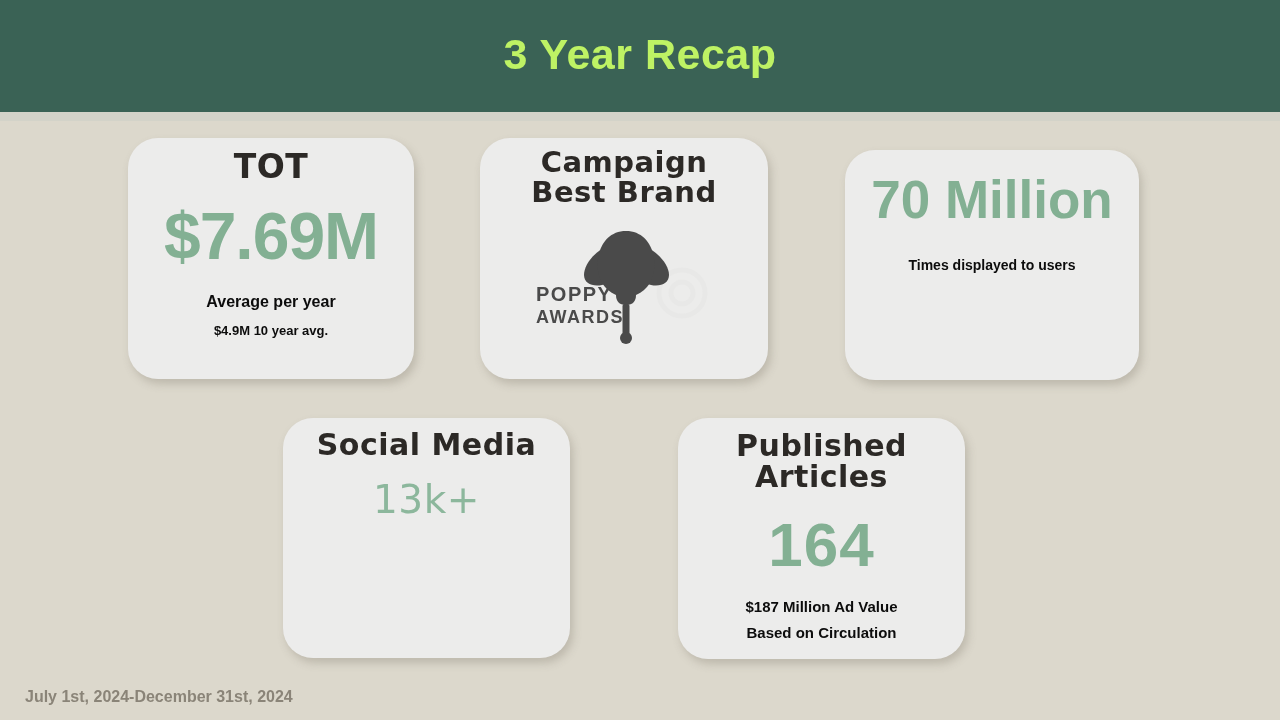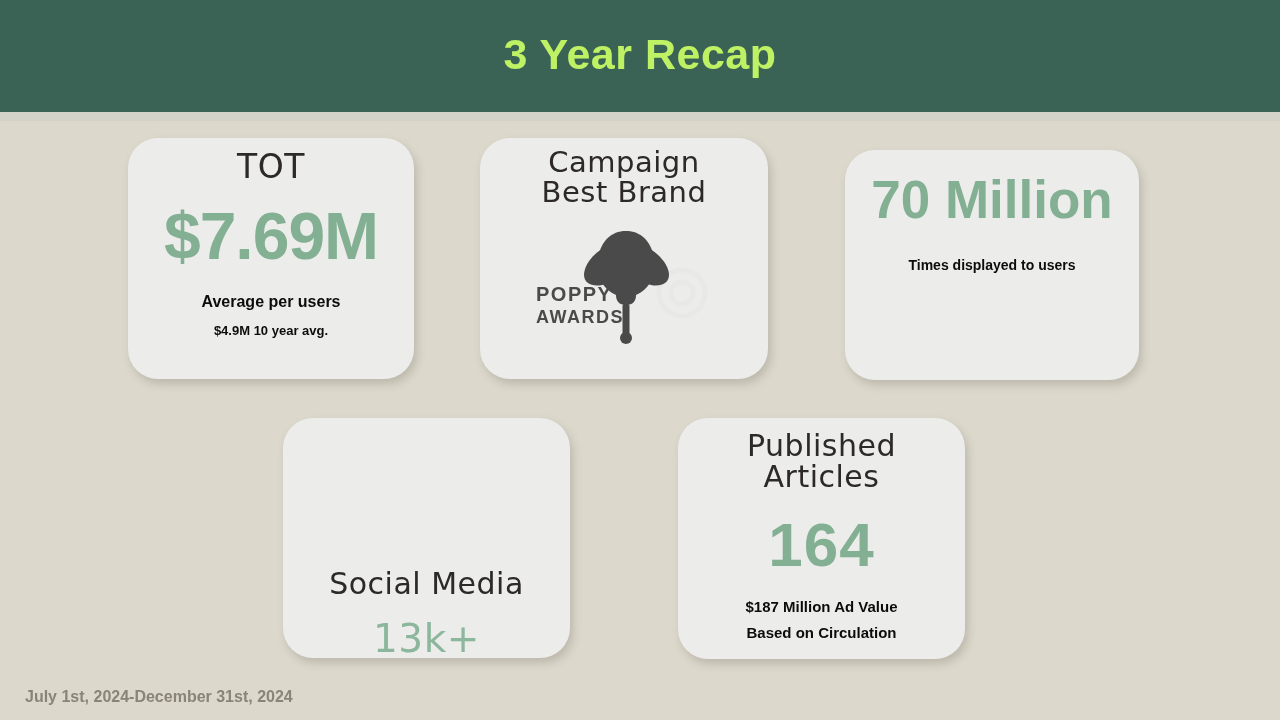--- a/index.html
+++ b/index.html
@@ -62,28 +62,28 @@
     display: flex;
     flex-direction: column;
     align-items: center;
     overflow: hidden;
   }
 
   
   .card-tot        { left: 128px; top: 17px;  width: 286px; height: 241px; }
   .card-campaign   { left: 480px; top: 17px;  width: 288px; height: 241px; }
   .card-impr       { left: 845px; top: 29px;  width: 294px; height: 230px; }
-  .card-social     { left: 283px; top: 297px; width: 287px; height: 240px; justify-content: flex-end; }
+  .card-social     { left: 283px; top: 297px; width: 287px; height: 240px; }
   .card-articles   { left: 678px; top: 297px; width: 287px; height: 241px; }
 
   
   .card-heading {
     color: #2c2926;
     font-family: "DejaVu Sans", sans-serif;
-    font-weight: 400;
+    font-weight: 700;
     line-height: 1.02;
     text-align: center;
     letter-spacing: 0.5px;
   }
   .big-value {
     font-family: "Liberation Sans", sans-serif;
     font-weight: bold;
     color: #83b093;
     line-height: 1;
     text-align: center;
@@ -159,21 +159,21 @@
 <div class="header">
   <div class="header-title">3 Year Recap</div>
 </div>
 <div class="header-underband"></div>
 
 <div class="stage">
 
   <div class="card card-tot">
     <div class="card-heading">TOT</div>
     <div class="big-value">$7.69M</div>
-    <div class="sub-bold sub-1">Average per users</div>
+    <div class="sub-bold sub-1">Average per year</div>
     <div class="sub-bold sub-2">$4.9M    10 year avg.</div>
   </div>
 
   <div class="card card-campaign">
     <div class="card-heading">
       <div>Campaign</div>
       <div>Best Brand</div>
     </div>
     <div class="logo-wrap">
       <svg class="logo-svg" width="200" height="130" viewBox="0 0 200 130">

